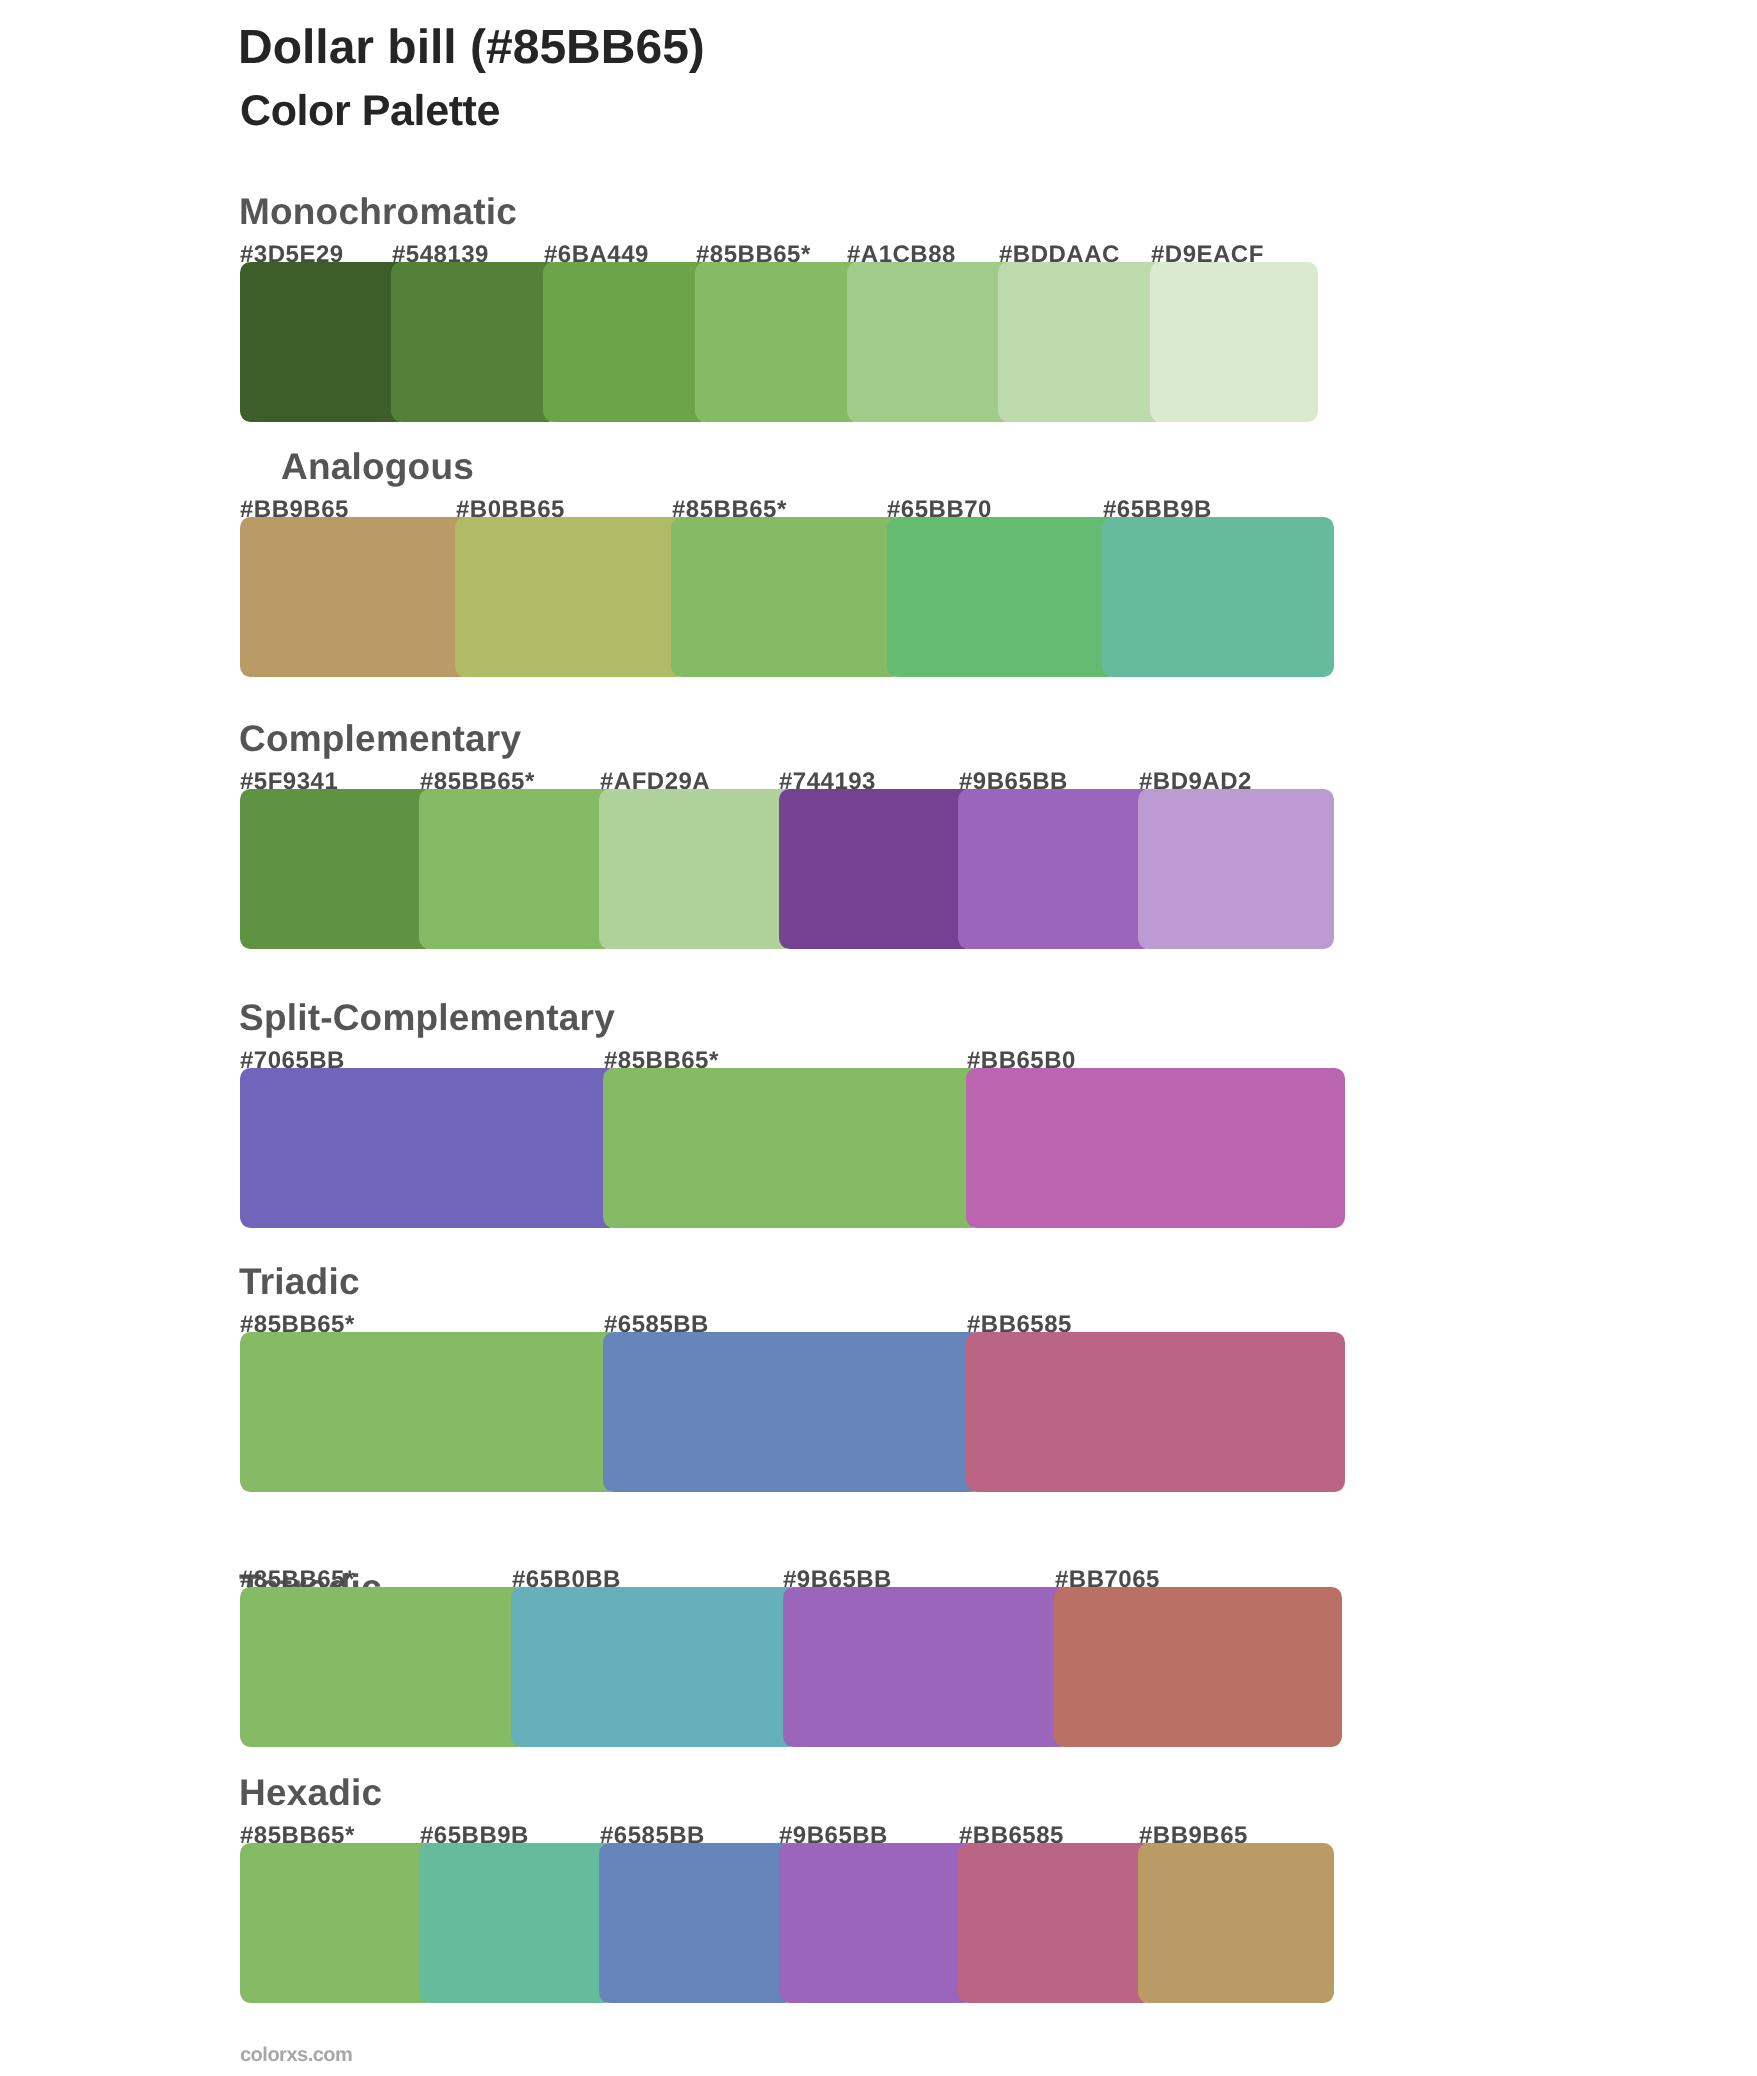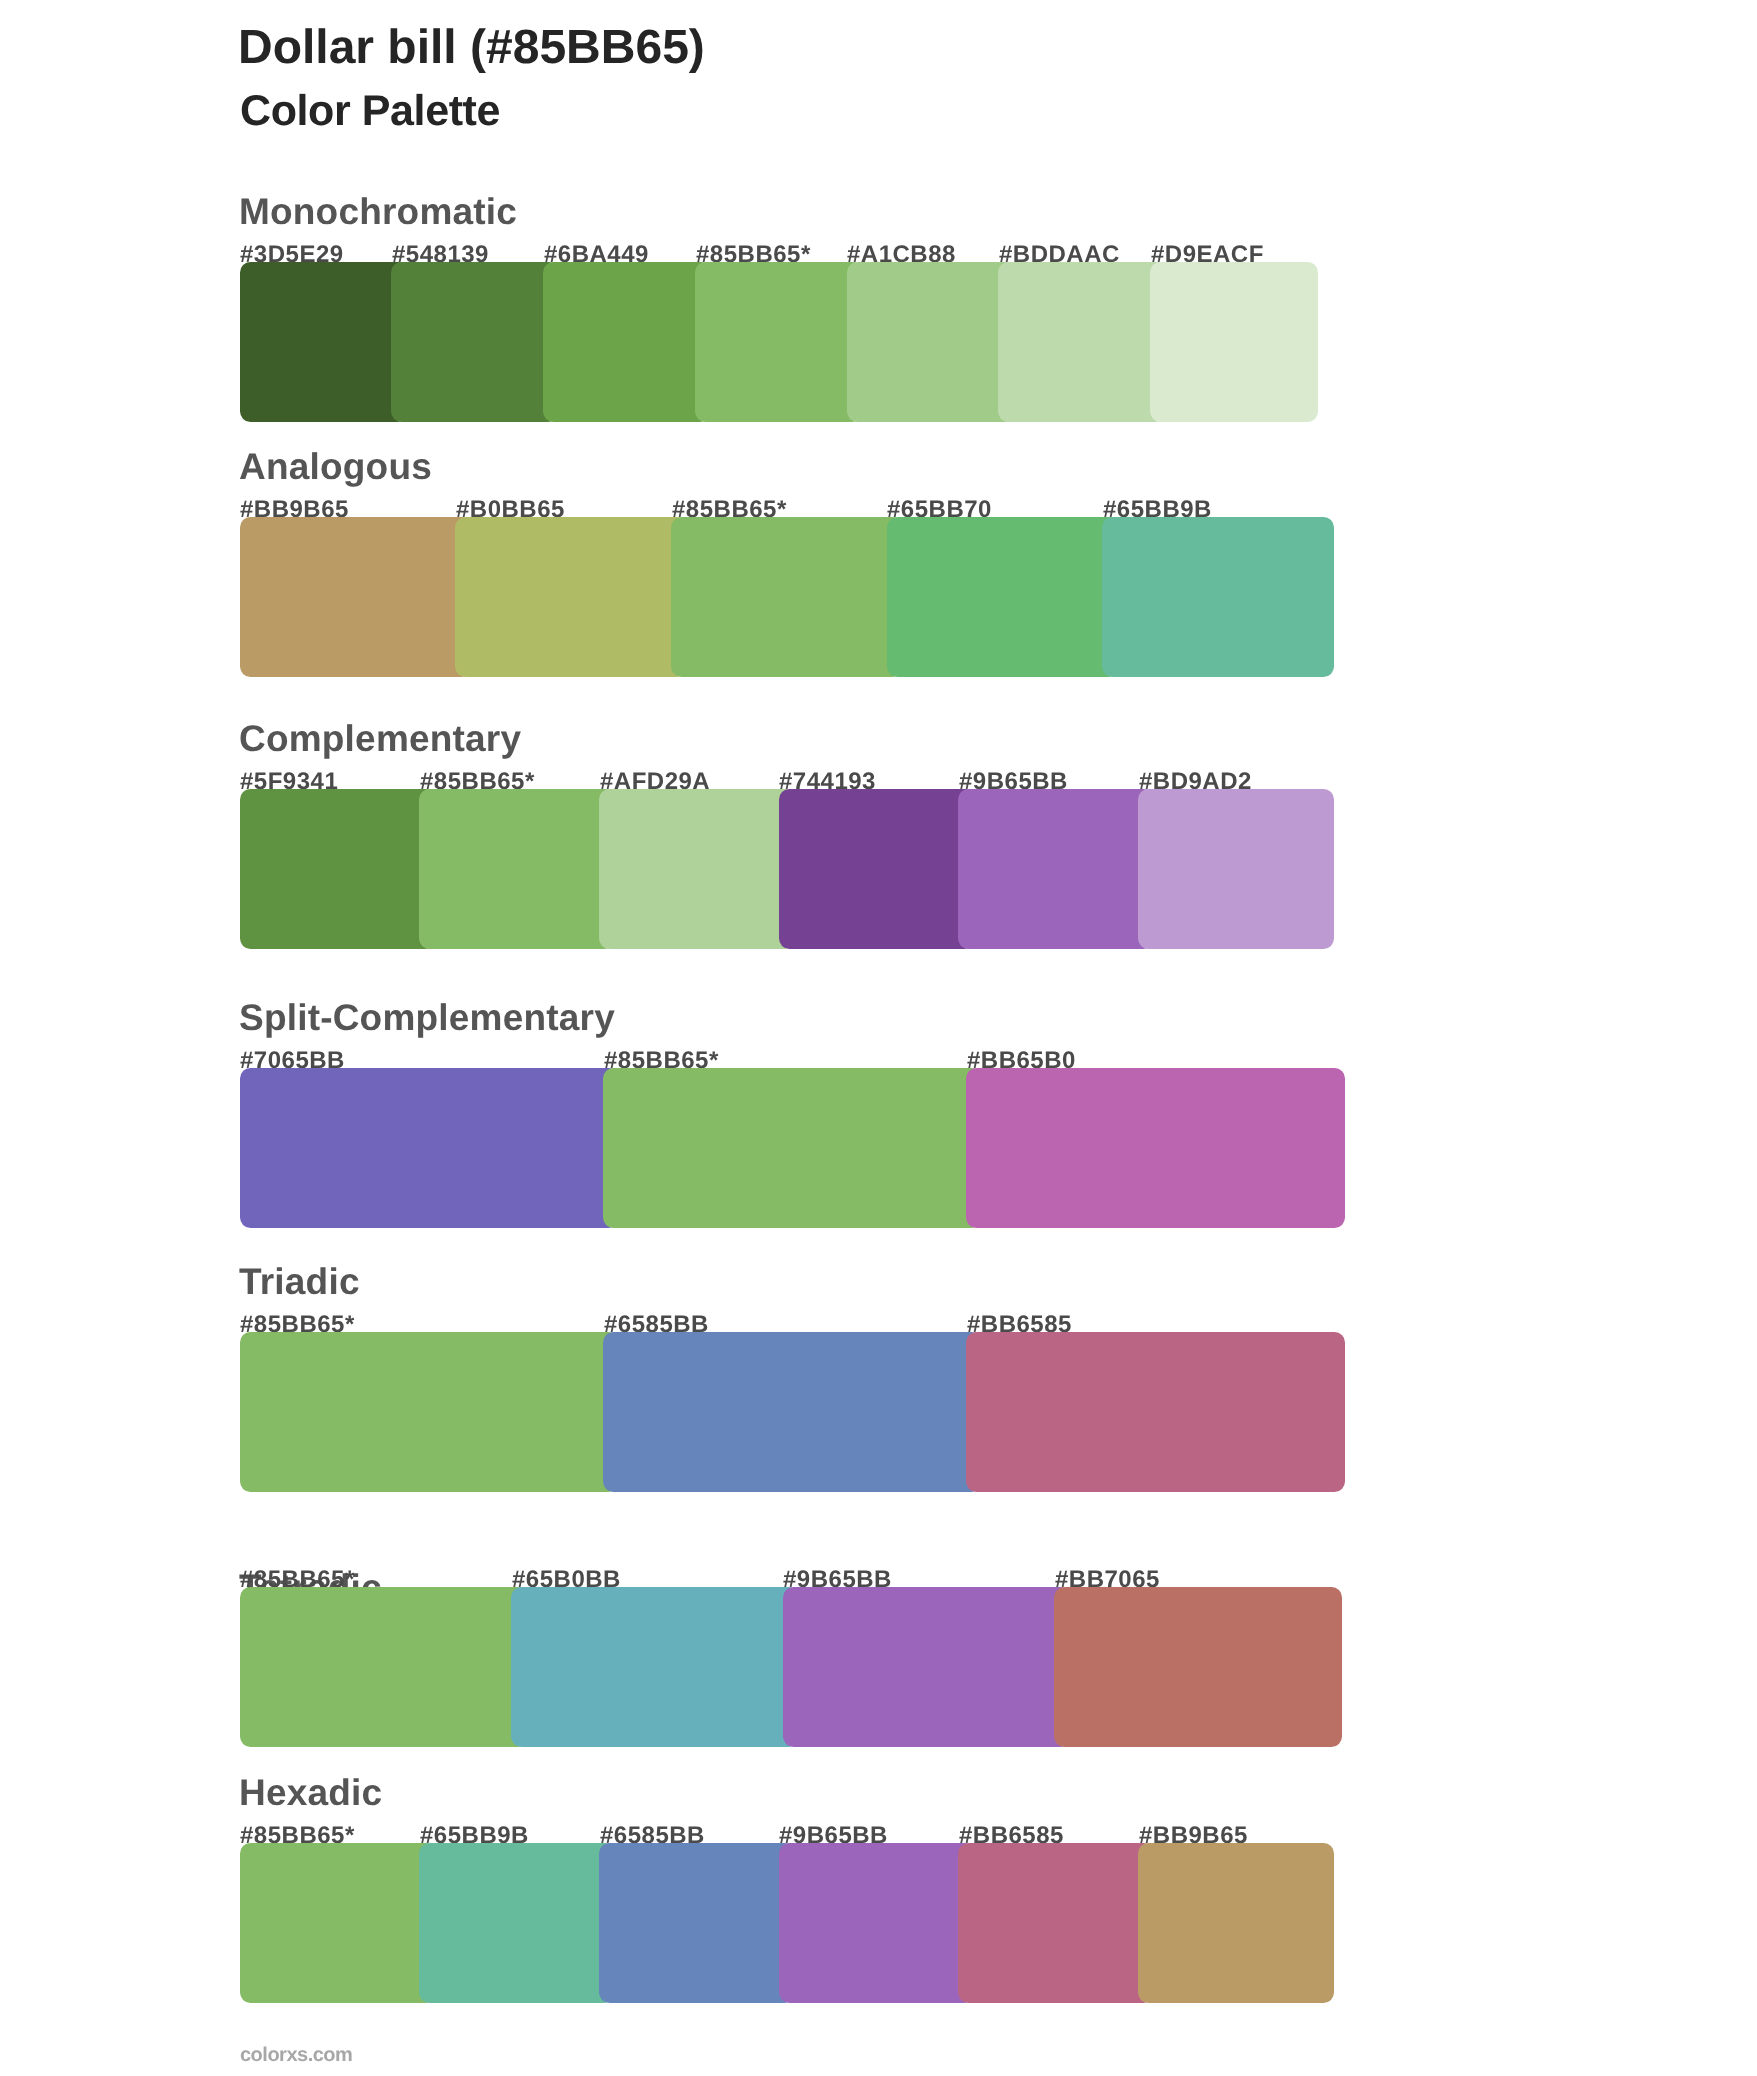--- a/index.html
+++ b/index.html
@@ -119,21 +119,21 @@
           <div class="swatch-label" style="left: 696px; top: -19px;">#85BB65*</div>
           <div class="swatch" style="left: 847px; width: 168px; height: 160px; background: rgb(161, 203, 136); z-index: 14; border-radius: 10.4px;"></div>
           <div class="swatch-label" style="left: 847px; top: -19px;">#A1CB88</div>
           <div class="swatch" style="left: 998px; width: 168px; height: 160px; background: rgb(189, 218, 172); z-index: 15; border-radius: 10.4px;"></div>
           <div class="swatch-label" style="left: 999px; top: -19px;">#BDDAAC</div>
           <div class="swatch" style="left: 1150px; width: 168px; height: 160px; background: rgb(217, 234, 207); z-index: 16; border-radius: 10.4px;"></div>
           <div class="swatch-label" style="left: 1151px; top: -19px;">#D9EACF</div>
         </div>
       </div>
       <div class="palette-section" style="top: 447px;">
-        <div class="section-title" style="top: 0.8px;">Analogous</div>
+        <div class="section-title" style="top: 0.8px; margin-left: 42px;">Analogous</div>
         <div class="swatch-row" style="top: 70px; height: 160px;">
           <div class="swatch" style="left: 240px; width: 232px; height: 160px; background: rgb(187, 155, 101); z-index: 10; border-radius: 10.4px;"></div>
           <div class="swatch-label" style="left: 240px; top: -19px;">#BB9B65</div>
           <div class="swatch" style="left: 455px; width: 232px; height: 160px; background: rgb(176, 187, 101); z-index: 11; border-radius: 10.4px;"></div>
           <div class="swatch-label" style="left: 456px; top: -19px;">#B0BB65</div>
           <div class="swatch" style="left: 671px; width: 232px; height: 160px; background: rgb(133, 187, 101); z-index: 12; border-radius: 10.4px;"></div>
           <div class="swatch-label" style="left: 672px; top: -19px;">#85BB65*</div>
           <div class="swatch" style="left: 887px; width: 232px; height: 160px; background: rgb(101, 187, 112); z-index: 13; border-radius: 10.4px;"></div>
           <div class="swatch-label" style="left: 887px; top: -19px;">#65BB70</div>
           <div class="swatch" style="left: 1102px; width: 232px; height: 160px; background: rgb(101, 187, 155); z-index: 14; border-radius: 10.4px;"></div>

